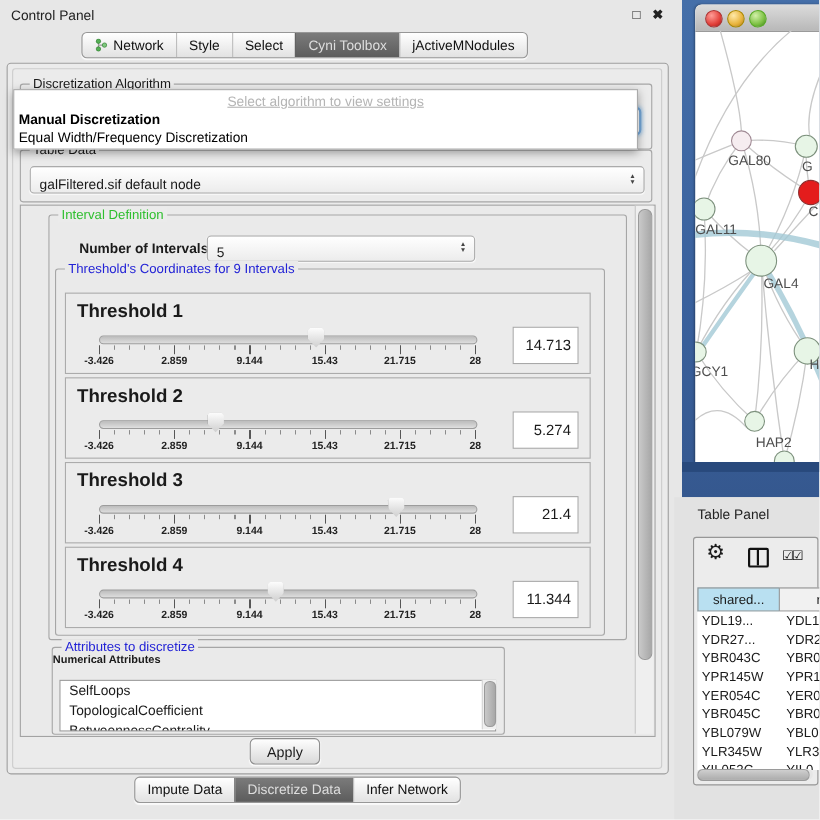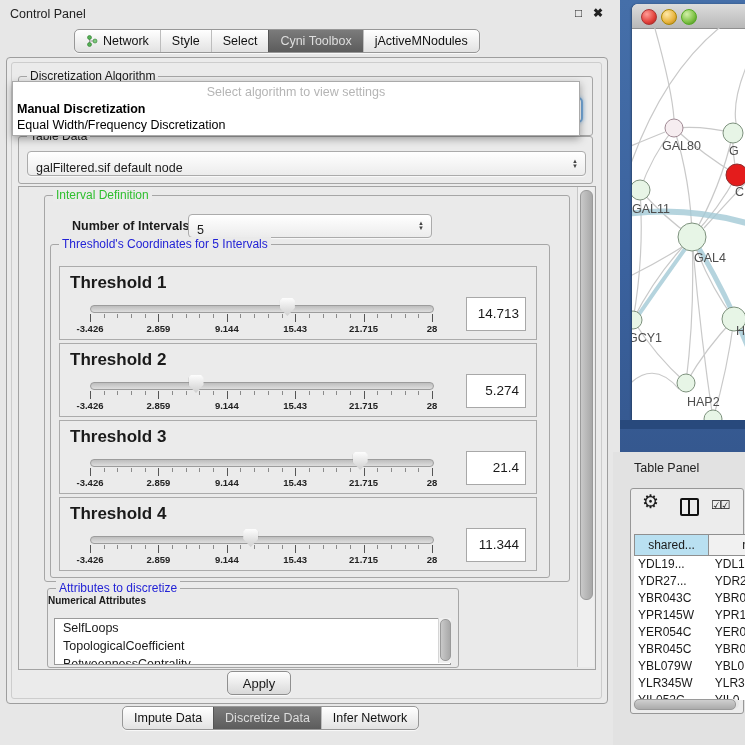--- a/index.html
+++ b/index.html
@@ -37,21 +37,21 @@
          border-radius:4px;font-size:12.5px;display:flex;align-items:flex-end;
          padding:0 22px 0 8px;box-shadow:0 1px 1px rgba(255,255,255,.7);}
   .spin{position:absolute;right:7px;top:50%;transform:translateY(-50%);display:flex;
         flex-direction:column;align-items:center;line-height:5px;font-size:6px;color:#444;}
   .focus-combo{background:#fff;border:2px solid #74a7d8;border-radius:5px;
                box-shadow:0 0 4px #8ab8e0;}
 
   
   .popup{left:12px;top:81px;width:566px;height:53px;background:#fff;border:1px solid #aaa;
          box-shadow:0 3px 8px rgba(0,0,0,.35);z-index:10;font-size:12.5px;}
-  .popup .hint{text-align:center;color:#b5b5b5;padding-top:3px;height:16px;}
+  .popup .hint{text-align:center;color:#b5b5b5;padding-top:3px;height:16px;text-decoration:underline;}
   .popup .opt{padding:0 4px;height:16px;line-height:16px;color:#000;}
   .popup .opt.bold{font-weight:bold;}
 
   
   .viewport{left:18px;top:186px;width:576px;height:482px;border:1px solid #a3a3a3;
             background:#eaeaea;}
   .vscroll{left:577px;top:187px;width:16px;height:480px;background:#efefef;
            border-left:1px solid #c6c6c6;z-index:3;}
   .vthumb{position:absolute;left:2px;top:3px;width:11px;border-radius:6px;
           background:linear-gradient(90deg,#c9c9c9,#a8a8a8);border:1px solid #9a9a9a;}
@@ -198,21 +198,21 @@
   <div class="abs" style="left:72px;top:219px;font-weight:bold;font-size:12.5px;">Number of Intervals</div>
   <div class="abs combo" style="left:188px;top:214px;width:212px;height:22px;">
     <span>5</span>
     <span class="spin">
         <span>▲</span>
         <span>▼</span>
       </span>
   </div>
 
   <div class="abs group" style="left:50px;top:244px;width:498px;height:332px;">
-    <div class="gtitle g-blue" style="background:#eaeaea;">Threshold's Coordinates for 5 Intervals</div>
+    <div class="gtitle g-blue" style="background:#eaeaea;">Threshold's Coordinates for 9 Intervals</div>
     <div>
         <div class="thr-panel" style="top: 21px;">
           <div class="t-label">Threshold 1</div>
           <div class="track"></div>
           <div class="ticks-minor"></div>
           <div class="ticks-major"></div>
           <div class="thumb" style="left: 219.901px;"></div>
           <span class="ticklbl" style="left: 30px;">-3.426</span>
           <span class="ticklbl" style="left: 98.4px;">2.859</span>
           <span class="ticklbl" style="left: 166.8px;">9.144</span>

